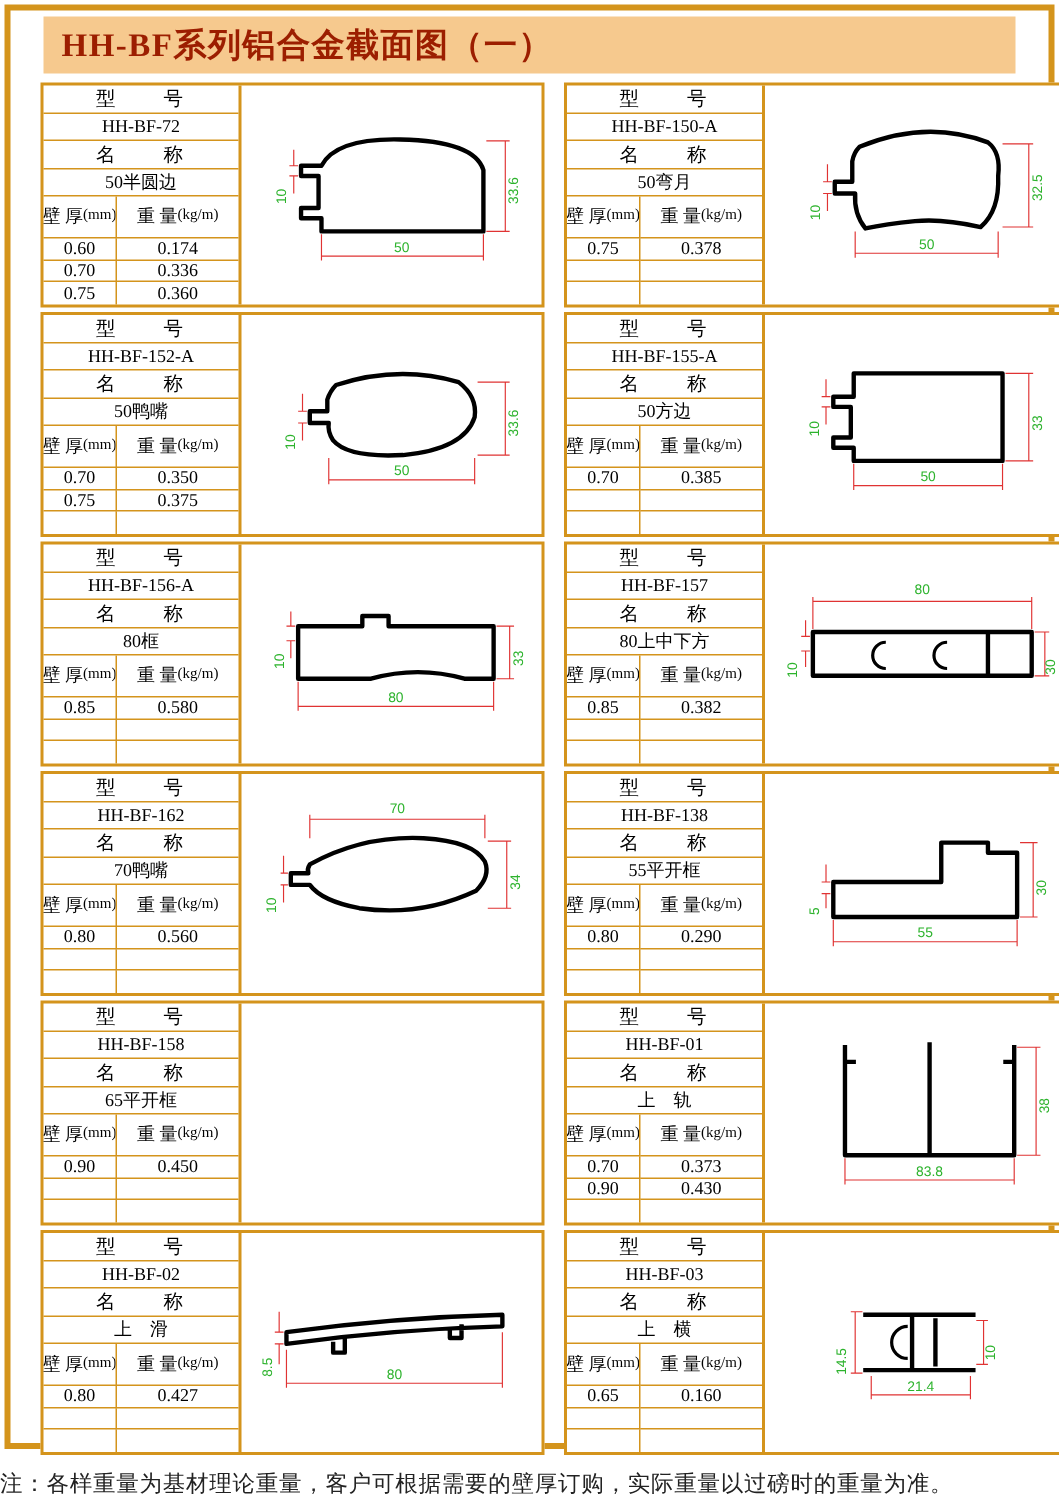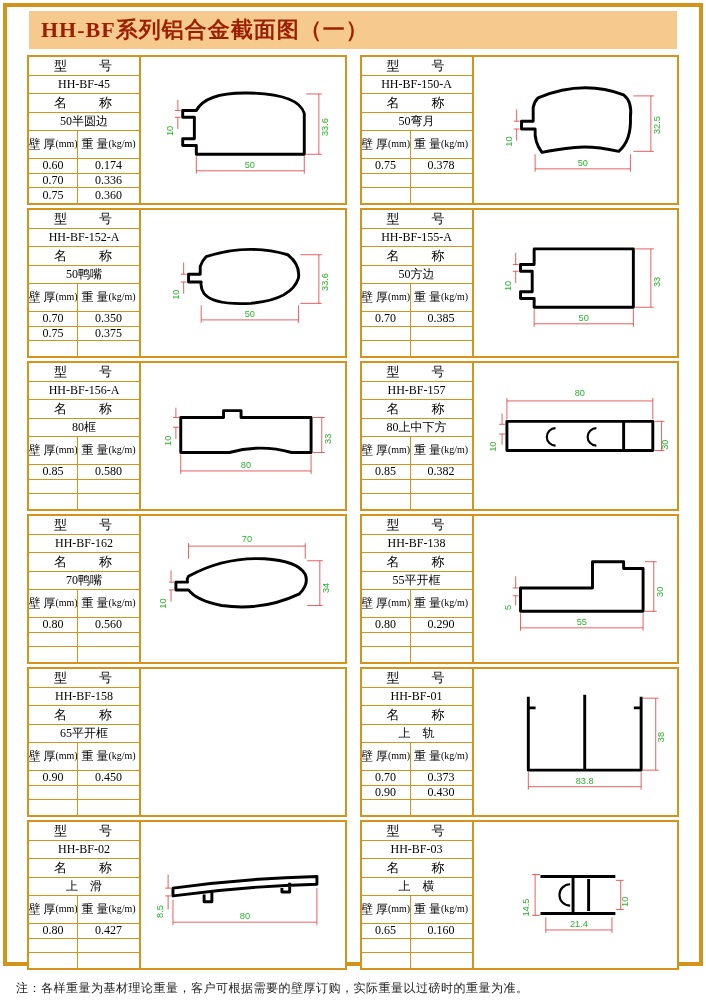--- a/index.html
+++ b/index.html
@@ -4,52 +4,52 @@
 <style>
   html,body{margin:0;padding:0}
   body{width:706px;height:1000px;background:#fff;position:relative;
        font-family:"Liberation Serif",serif;color:#000}
   .frame{position:absolute;top:3px;left:3px;right:3px;height:963px;
          border:4px solid #d4941c;background:#fff;box-sizing:border-box}
   .titlebar{margin:4px 22px;background:#f6c98e;height:38px;display:flex;align-items:center;padding-left:12px}
   .title{color:#9c1e00;font-size:22px;font-weight:bold;letter-spacing:1px}
   .grid{display:grid;grid-template-columns:1fr 1fr;column-gap:13px;row-gap:3px;padding:2px 20px}
   .cell{border:2px solid #d4941c;height:146px;display:flex;background:#fff;box-sizing:content-box}
-  .spec-table{width:112px;border-right:2px solid #d4941c;display:grid;
+  .spec-table{width:132px;border-right:2px solid #d4941c;display:grid;
       grid-template-columns:49px 1fr;
       grid-template-rows:19px 18px 19px 18px 28px 1fr 1fr 1fr;
       font-size:12px;text-align:center;box-sizing:border-box}
   .spec-table>div{border-bottom:1px solid #d4941c;display:flex;align-items:center;justify-content:center;overflow:hidden;white-space:nowrap}
   .spec-table>div:nth-last-child(-n+2){border-bottom:none}
   .span2{grid-column:1/3}
   .col1{border-right:1px solid #d4941c}
   .hdr{font-size:13px;letter-spacing:2px}
   .hdr2{flex-direction:row;line-height:1.05;font-size:12px}
   .unit{font-size:10px}
   .drawing{flex:1;display:flex;align-items:flex-start;justify-content:center}
   .pp{fill:none;stroke:#000;stroke-width:3;stroke-linejoin:round;stroke-linecap:square}
   .pt{fill:none;stroke:#000;stroke-width:2.2;stroke-linejoin:round}
   .dl{stroke:#e03333;stroke-width:0.8;fill:none}
   .dt{fill:#2db32d;font-family:"Liberation Sans",sans-serif;font-size:9.5px;text-anchor:middle}
-  .footnote{position:absolute;left:16px;top:980px;font-size:12px;color:#222;letter-spacing:0.5px}
+  .footnote{position:absolute;left:0;top:980px;font-size:15px;color:#222;letter-spacing:0.5px}
 </style>
 </head>
 <body>
 
 <div class="frame">
   <div class="titlebar">
     <span class="title">HH-BF系列铝合金截面图（一）</span>
   </div>
 
   <div class="grid">
 
     <div class="cell">
       <div class="spec-table">
         <div class="span2 hdr">型　　号</div>
-        <div class="span2">HH-BF-45</div>
+        <div class="span2">HH-BF-72</div>
         <div class="span2 hdr">名　　称</div>
         <div class="span2">50半圆边</div>
         <div class="col1 hdr2">
             <span>壁 厚</span>
             <span class="unit">(mm)</span>
           </div>
         <div class="hdr2">
             <span>重 量</span>
             <span class="unit">(kg/m)</span>
           </div>

